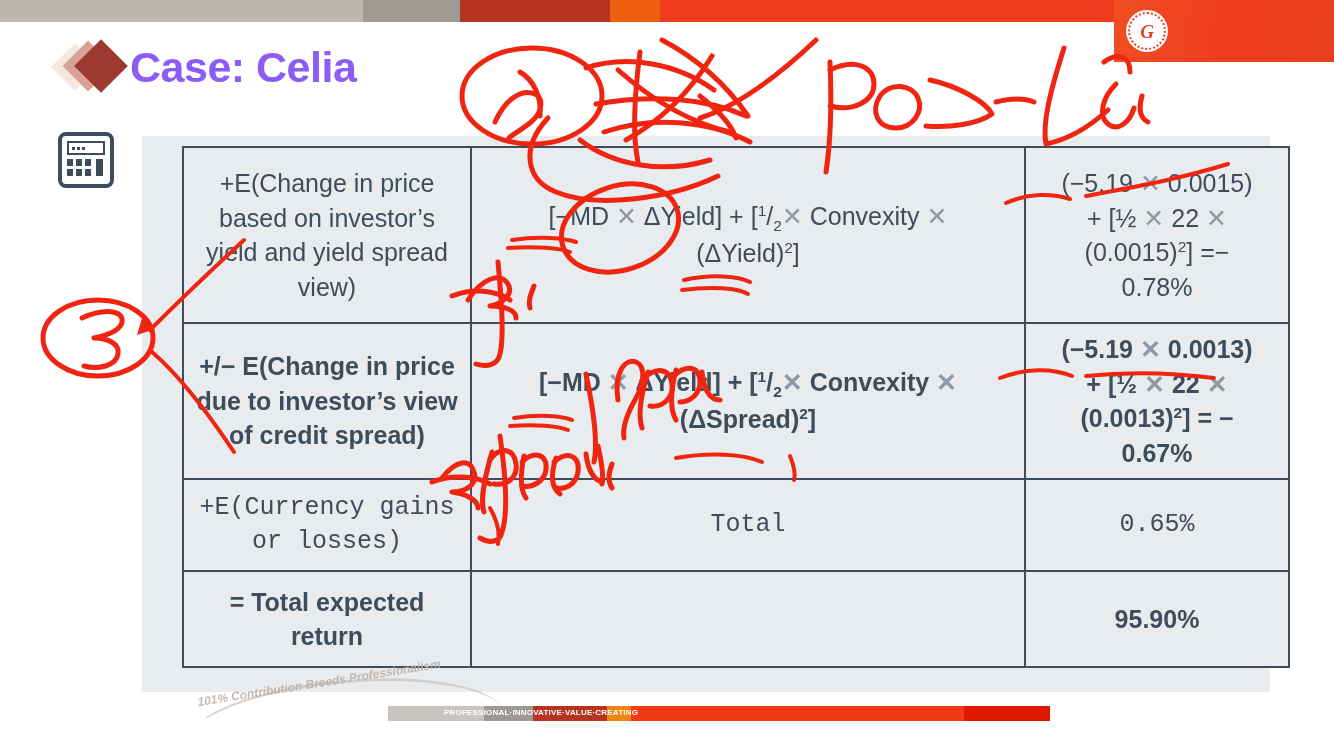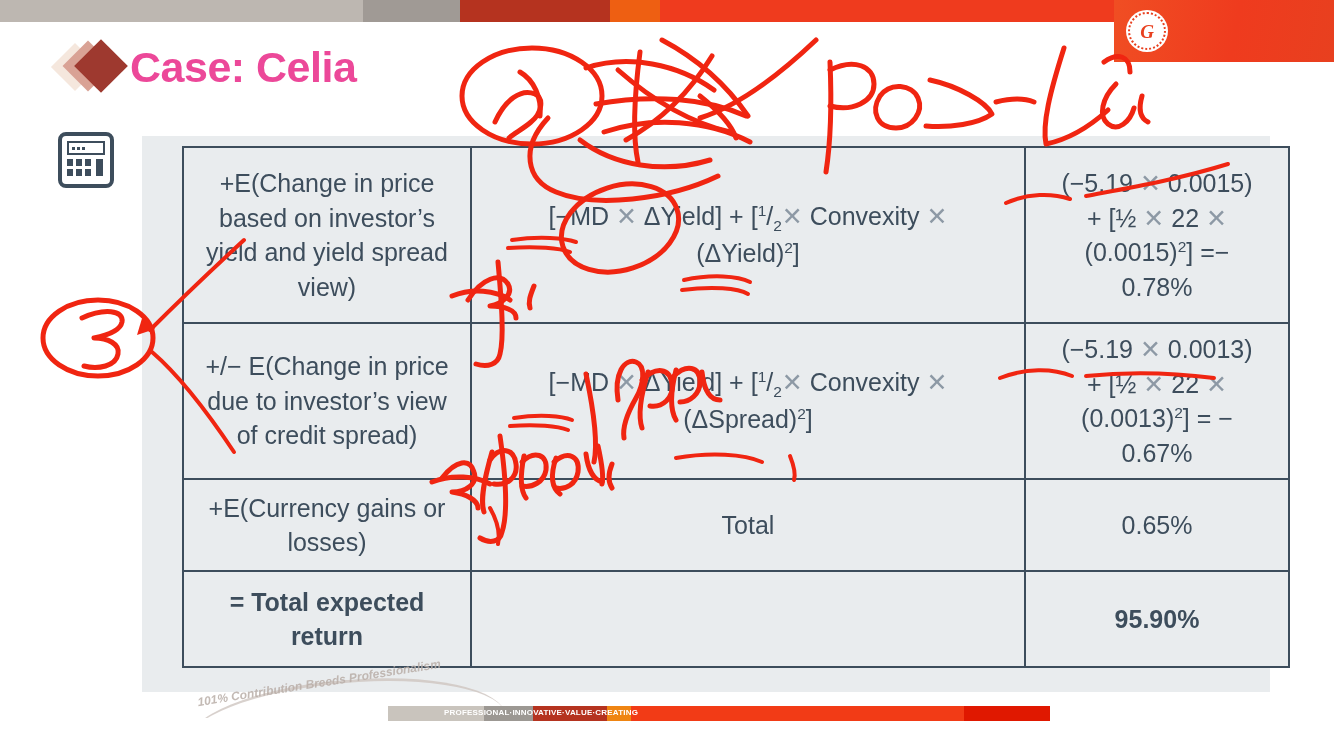--- a/index.html
+++ b/index.html
@@ -109,21 +109,21 @@
     position: absolute;
     display: block;
     transform: rotate(45deg);
   }
   .d1 { width: 34px; height: 34px; background: #f5e7dd; left: 2px;  top: 14px; }
   .d2 { width: 36px; height: 36px; background: #d9a295; left: 14px; top: 12px; }
   .d3 { width: 38px; height: 38px; background: #9e392f; left: 26px; top: 11px; }
   .slide-title {
     font-size: 43px;
     font-weight: bold;
-    color: #ec4899;
+    color: #8b5cf6;
     letter-spacing: -0.5px;
     margin-left: 8px;
     white-space: nowrap;
   }
 
   
   .panel {
     position: absolute;
     left: 142px;
     top: 136px;
@@ -191,22 +191,22 @@
     color: #3d4d5c;
     font-size: 25px;
     line-height: 1.38;
     padding: 8px 10px;
   }
   td.col-desc   { width: 266px; }
   td.col-form   { width: 532px; }
   td.col-val    { width: 242px; }
   td.bold-cell  { font-weight: bold; }
   .r1 { height: 176px; }
-  .r2 { height: 152px; }
-  .r3 { height: 92px; }
+  .r2 { height: 152px; font-weight: bold; }
+  .r3 { height: 92px; font-family: Liberation Mono, monospace; }
   .r4 { height: 96px; }
   sup.small { font-size: 0.62em; vertical-align: super; }
   sub.small { font-size: 0.62em; vertical-align: sub; }
   .times { color: #8d99a5; }
 
   
   .footer-bar {
     position: absolute;
     left: 388px;
     top: 706px;

